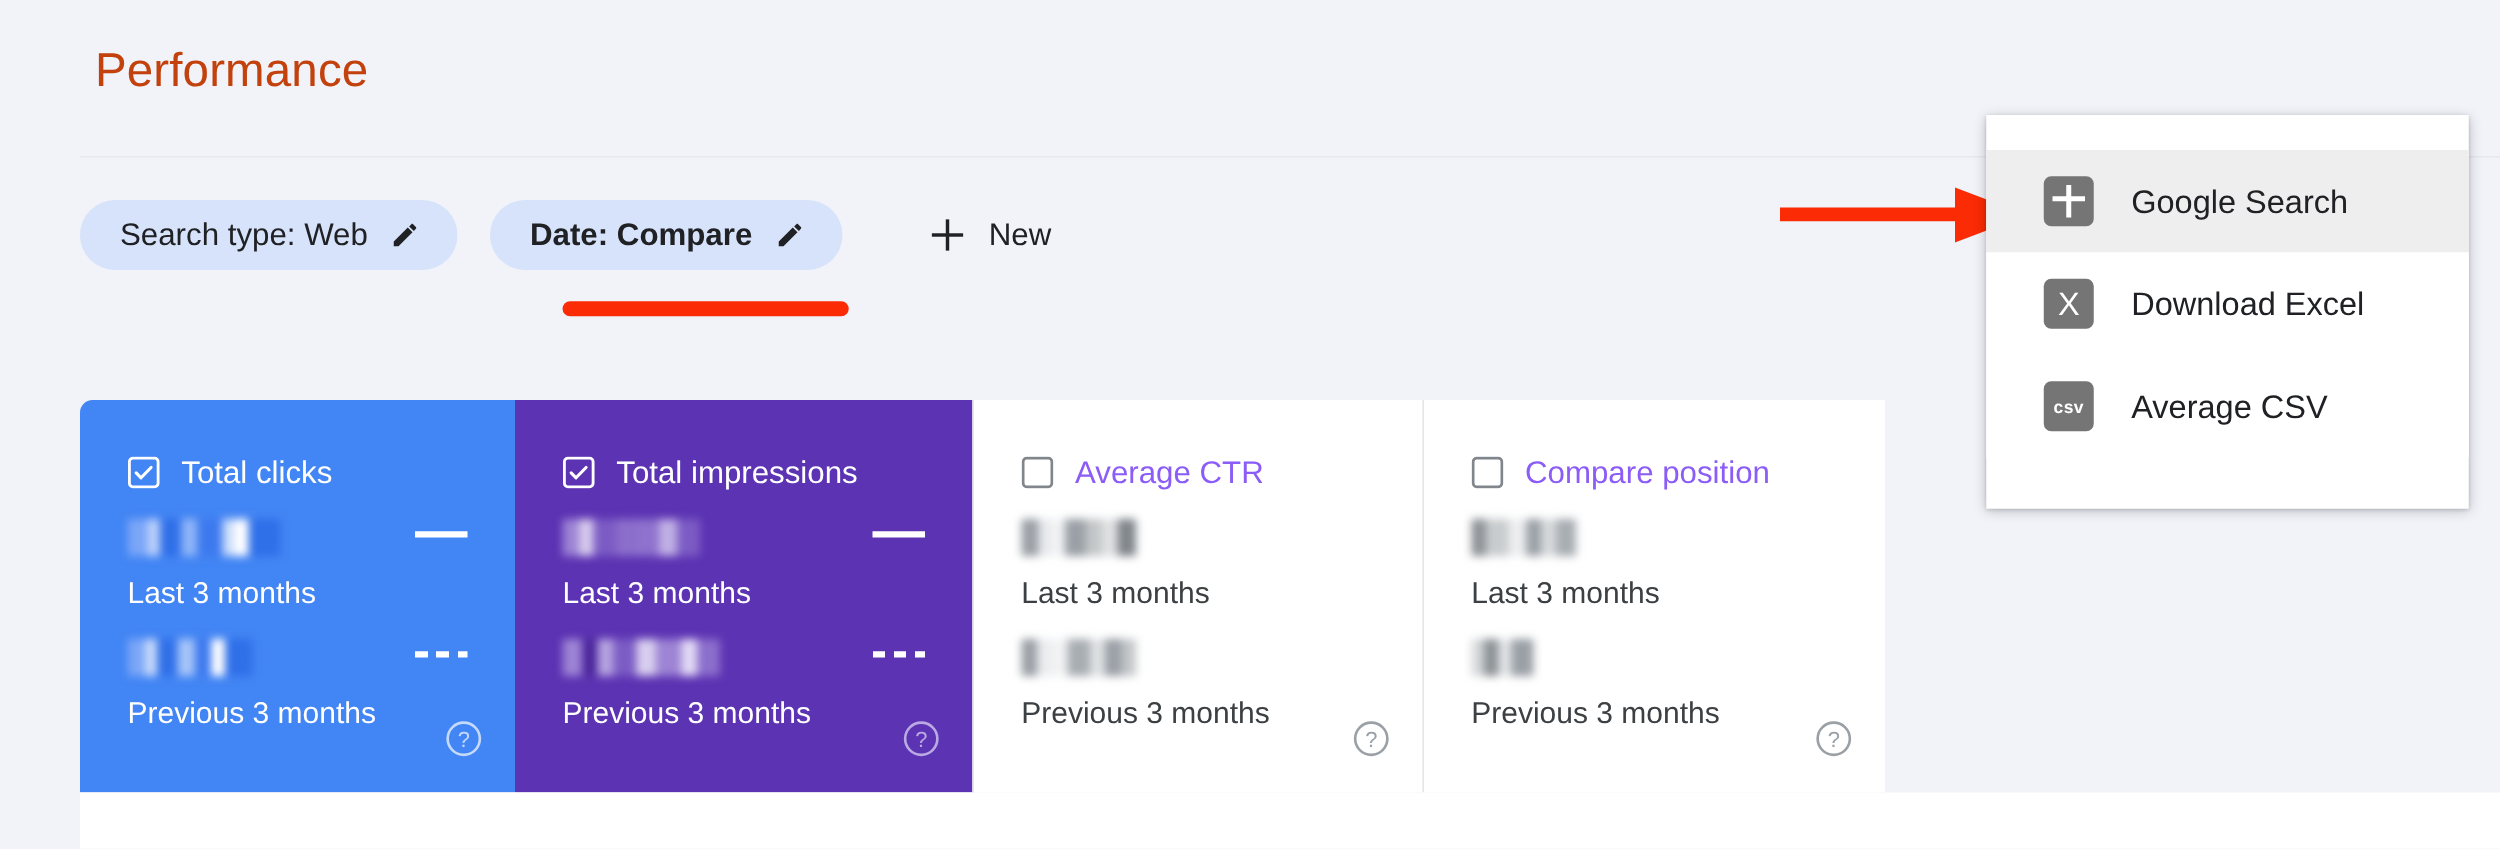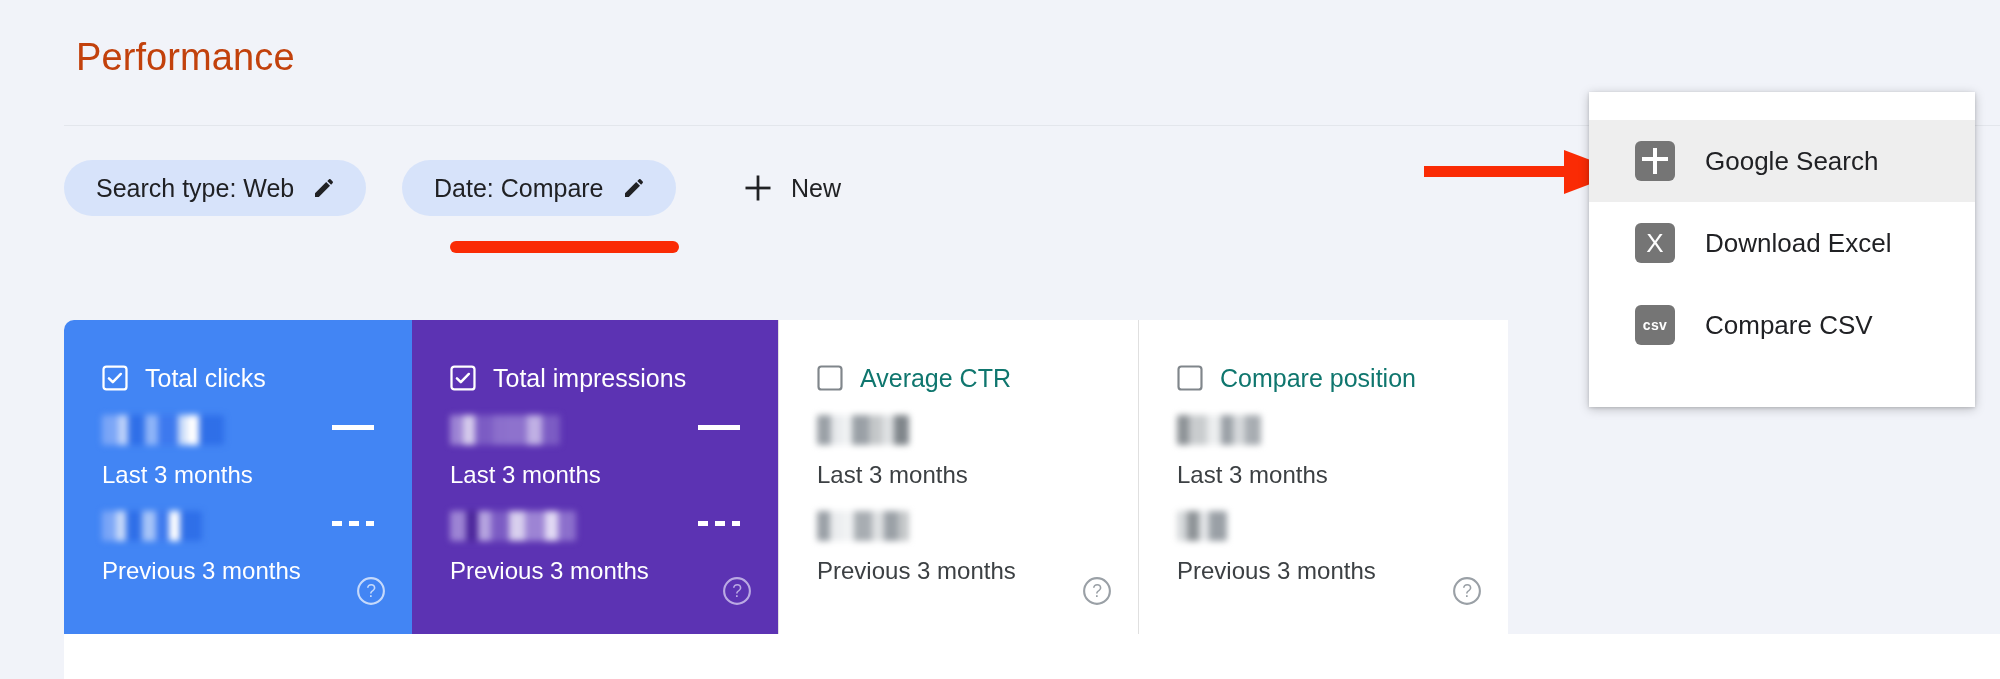--- a/index.html
+++ b/index.html
@@ -106,21 +106,21 @@
     line-height: 1;
   }
   .chip .pencil-icon {
     width: 24px;
     height: 24px;
     display: block;
     flex: 0 0 auto;
   }
 
   #chip-search { left: 64px; top: 0; text-align: center; }
-  #chip-date   { left: 402px; top: 0; }
+  #chip-date   { left: 392px; top: 0; font-weight: bold; }
 
   .new-button {
     position: absolute;
     left: 737px;
     top: 0;
     height: 56px;
     display: flex;
     align-items: center;
     gap: 18px;
     background: transparent;
@@ -203,21 +203,21 @@
     display: block;
   }
   .card-title {
     font-size: 25px;
     line-height: 1;
     white-space: nowrap;
   }
   .card.clicks .card-title,
   .card.impressions .card-title { color: #ffffff; }
   .card.ctr .card-title,
-  .card.position .card-title { color: #0f766e; }
+  .card.position .card-title { color: #8b5cf6; }
 
   
   .redacted {
     position: relative;
     height: 30px;
     border-radius: 2px;
     overflow: hidden;
     filter: blur(3.2px);
   }
   .redacted .blk { position: absolute; top: 0; height: 100%; }
@@ -567,17 +567,17 @@
       <div class="menu-icon">
         <span class="glyph-x">X</span>
       </div>
       <span class="menu-item-label">Download Excel</span>
     </div>
 
     <div class="menu-item">
       <div class="menu-icon">
         <span class="glyph-csv">csv</span>
       </div>
-      <span class="menu-item-label">Compare CSV</span>
+      <span class="menu-item-label">Average CSV</span>
     </div>
   </div>
 
 </div>
 
 </body></html>

